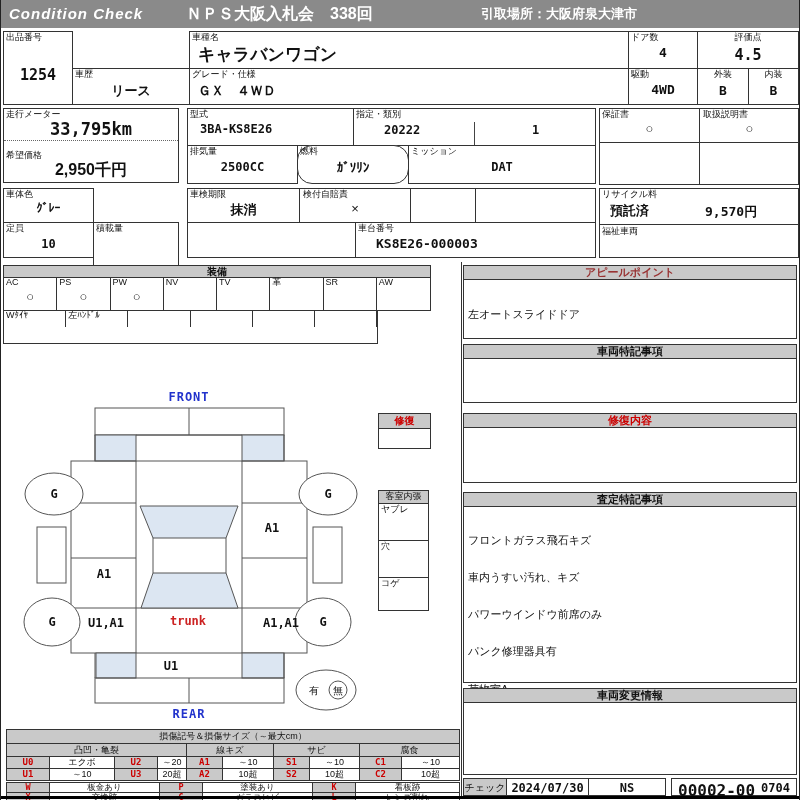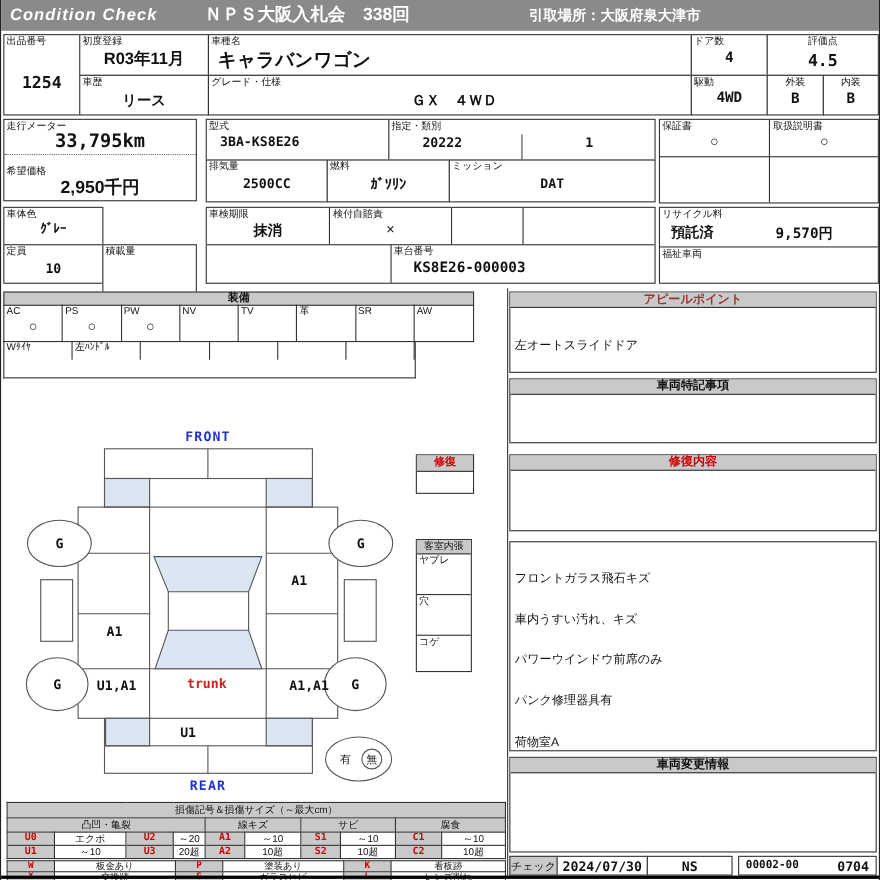--- a/index.html
+++ b/index.html
@@ -55,35 +55,31 @@
   <div class="abs banner" style="left:0;top:0;width:800px;height:28px;">
     <span class="brand">Condition Check</span>
     <span class="btitle">ＮＰＳ大阪入札会　338回</span>
     <span class="bpickup">引取場所：大阪府泉大津市</span>
   </div>
 
   <div class="cell" style="left:2px;top:31px;width:70px;height:74px;">
     <div class="lbl">出品番号</div>
     <div class="cv" style="top:34px;font-size:15px;">1254</div>
   </div>
-  <div class="cell" style="left:71px;top:31px;width:118px;height:38px;">
-    <div class="lbl">初度登録</div>
-    <div class="cv jp" style="top:12px;font-size:15px;">R03年11月</div>
-  </div>
   <div class="cell" style="left:71px;top:68px;width:118px;height:37px;">
     <div class="lbl">車歴</div>
     <div class="cv jp" style="top:13px;font-size:13px;font-family:Liberation Serif, serif;">リース</div>
   </div>
   <div class="cell" style="left:188px;top:31px;width:440px;height:38px;">
     <div class="lbl">車種名</div>
     <div class="cv jp" style="top:11px;font-size:17px;text-align:left;padding-left:8px;">キャラバンワゴン</div>
   </div>
   <div class="cell" style="left:188px;top:68px;width:440px;height:37px;">
     <div class="lbl">グレード・仕様</div>
-    <div class="cv jp" style="top:13px;font-size:13px;text-align:center;padding-left:8px;">ＧＸ　４ＷＤ</div>
+    <div class="cv jp" style="top:13px;font-size:13px;text-align:left;padding-left:8px;">ＧＸ　４ＷＤ</div>
   </div>
   <div class="cell" style="left:627px;top:31px;width:70px;height:38px;">
     <div class="lbl">ドア数</div>
     <div class="cv" style="top:13px;font-size:13px;">4</div>
   </div>
   <div class="cell" style="left:627px;top:68px;width:70px;height:37px;">
     <div class="lbl">駆動</div>
     <div class="cv" style="top:13px;font-size:13px;">4WD</div>
   </div>
   <div class="cell" style="left:696px;top:31px;width:102px;height:38px;">
@@ -113,21 +109,21 @@
   <div class="cell" style="left:352px;top:108px;width:243px;height:38px;">
     <div class="lbl">指定・類別</div>
     <div class="abs" style="left:120px;top:13px;bottom:0;border-left:1px solid #444;"></div>
     <div class="cvl" style="left:30px;top:14px;font-size:12px;">20222</div>
     <div class="cvl" style="left:178px;top:14px;font-size:12px;">1</div>
   </div>
   <div class="cell" style="left:186px;top:145px;width:111px;height:39px;">
     <div class="lbl">排気量</div>
     <div class="cv" style="top:14px;font-size:12px;">2500CC</div>
   </div>
-  <div class="cell" style="left:296px;top:145px;width:112px;height:39px;">
+  <div class="cell" style="left:296px;top:145px;width:112px;height:39px;border-radius:15px;">
     <div class="lbl">燃料</div>
     <div class="cv jp" style="top:14px;font-size:13px;">ｶﾞｿﾘﾝ</div>
   </div>
   <div class="cell" style="left:407px;top:145px;width:188px;height:39px;">
     <div class="lbl">ミッション</div>
     <div class="cv" style="top:14px;font-size:12px;">DAT</div>
   </div>
   <div class="cell" style="left:598px;top:108px;width:200px;height:77px;">
     <div class="abs" style="left:99px;top:0;bottom:0;border-left:1px solid #333;"></div>
     <div class="abs" style="left:0;right:0;top:33px;border-top:1px solid #333;"></div>
@@ -253,20 +249,21 @@
         <span class="lbl jp">ヤブレ</span>
       </div>
     <div style="position:relative;height:36px;border-bottom:1px solid #333;">
         <span class="lbl jp">穴</span>
       </div>
     <div style="position:relative;height:34px;">
         <span class="lbl jp">コゲ</span>
       </div>
   </div>
   <div class="panel" style="left:462px;top:492px;width:334px;height:191px;">
+    <div class="hdr">査定特記事項</div>
     <div class="bodytxt" style="font-size:11px;line-height:12.4px;">
       <div>フロントガラス飛石キズ</div>
       <div>車内うすい汚れ、キズ</div>
       <div>パワーウインドウ前席のみ</div>
       <div>パンク修理器具有</div>
       <div>荷物室A</div>
       <div>車内うすい汚れ</div>
       <div>LEDヘッドライト</div>
       
       
@@ -283,21 +280,21 @@
   <div class="cell" style="left:462px;top:778px;width:44px;height:18px;background:#c9c9c9;">
     <div class="abs jp" style="left:0;right:0;top:2px;text-align:center;font-size:10px;">チェック</div>
   </div>
   <div class="cell" style="left:505px;top:778px;width:83px;height:18px;">
     <div class="cv" style="top:2px;font-size:12px;">2024/07/30</div>
   </div>
   <div class="cell" style="left:587px;top:778px;width:78px;height:18px;">
     <div class="cv" style="top:2px;font-size:12px;">NS</div>
   </div>
   <div class="cell" style="left:670px;top:778px;width:126px;height:18px;">
-    <div class="cvl" style="left:6px;top:2px;font-size:10px;">00002-00</div>
+    <div class="cvl" style="left:6px;top:2px;font-size:16px;">00002-00</div>
     <div class="cvl" style="right:6px;top:2px;font-size:12px;">0704</div>
   </div>
 
   <svg class="abs" style="left:0;top:385px;" width="370" height="340" viewBox="0 0 370 340">
     <text x="188" y="16" text-anchor="middle" class="st-blue">FRONT</text>
     <rect class="ln" x="94" y="23" width="189" height="27"></rect>
     <line class="ln" x1="188" y1="23" x2="188" y2="50"></line>
     <rect class="glass" x="94" y="50" width="41" height="26"></rect>
     <rect class="glass" x="241" y="50" width="42" height="26"></rect>
     <line class="ln" x1="135" y1="50" x2="241" y2="50"></line>

